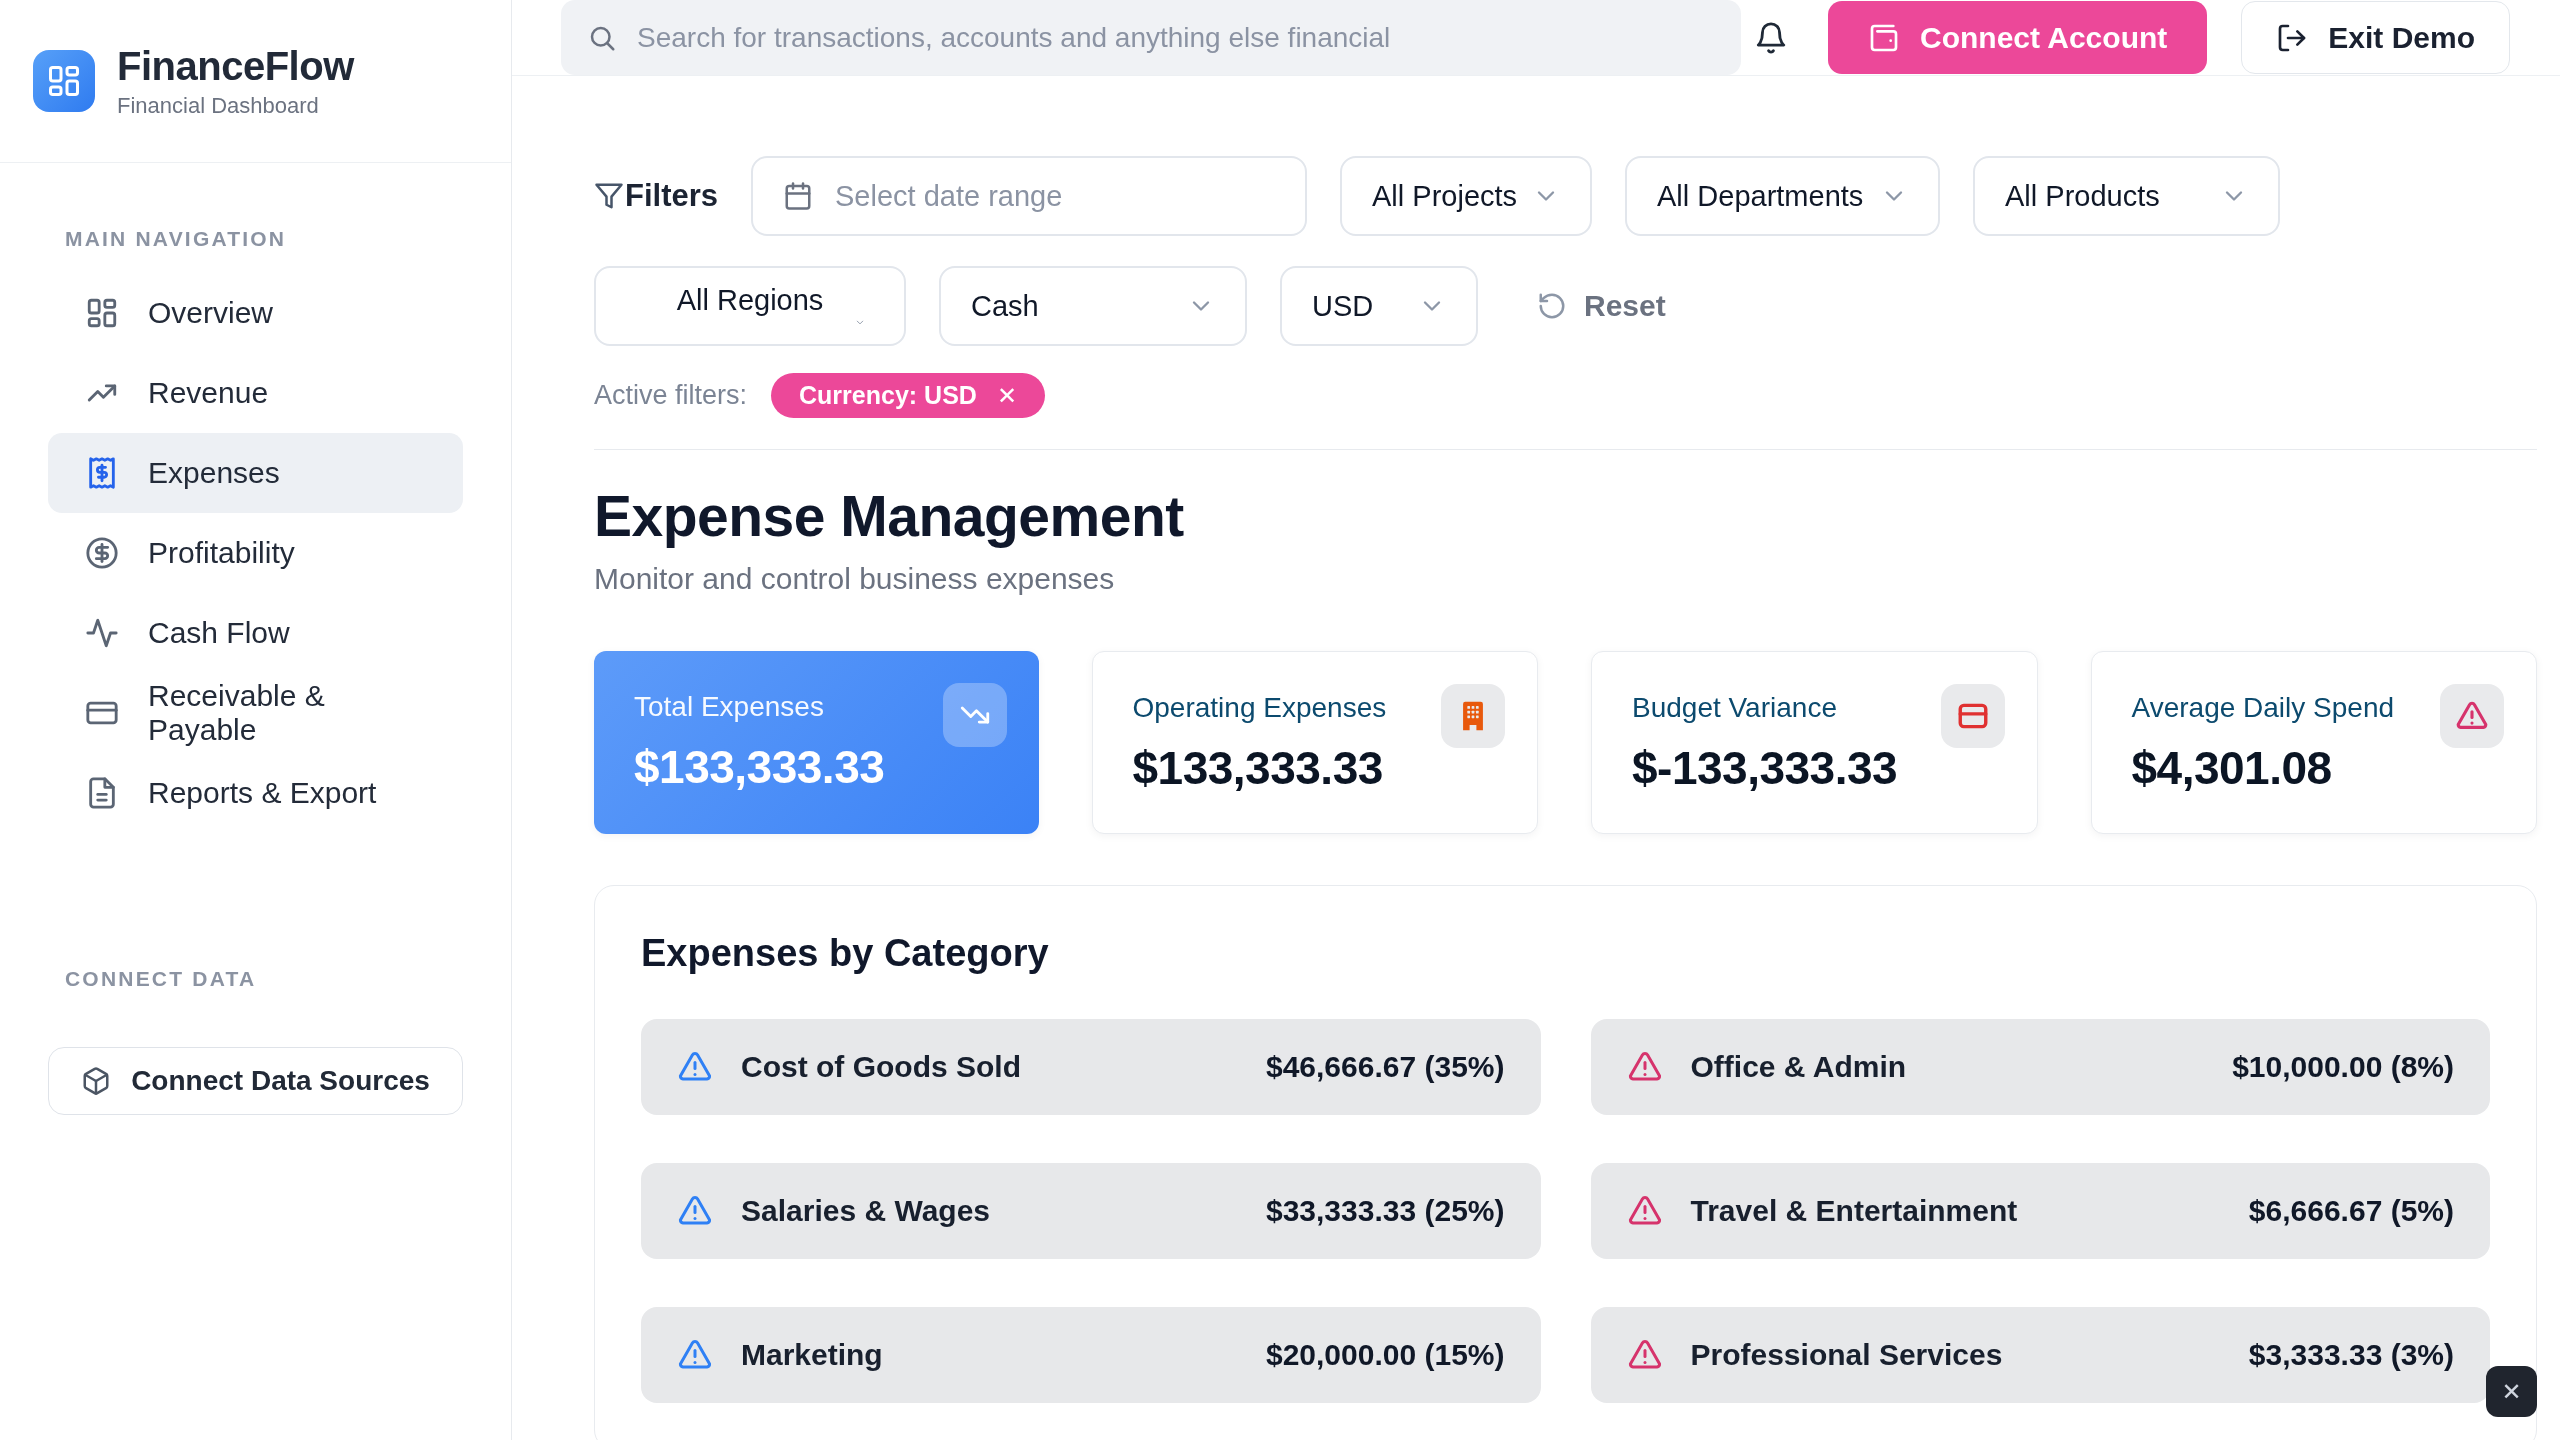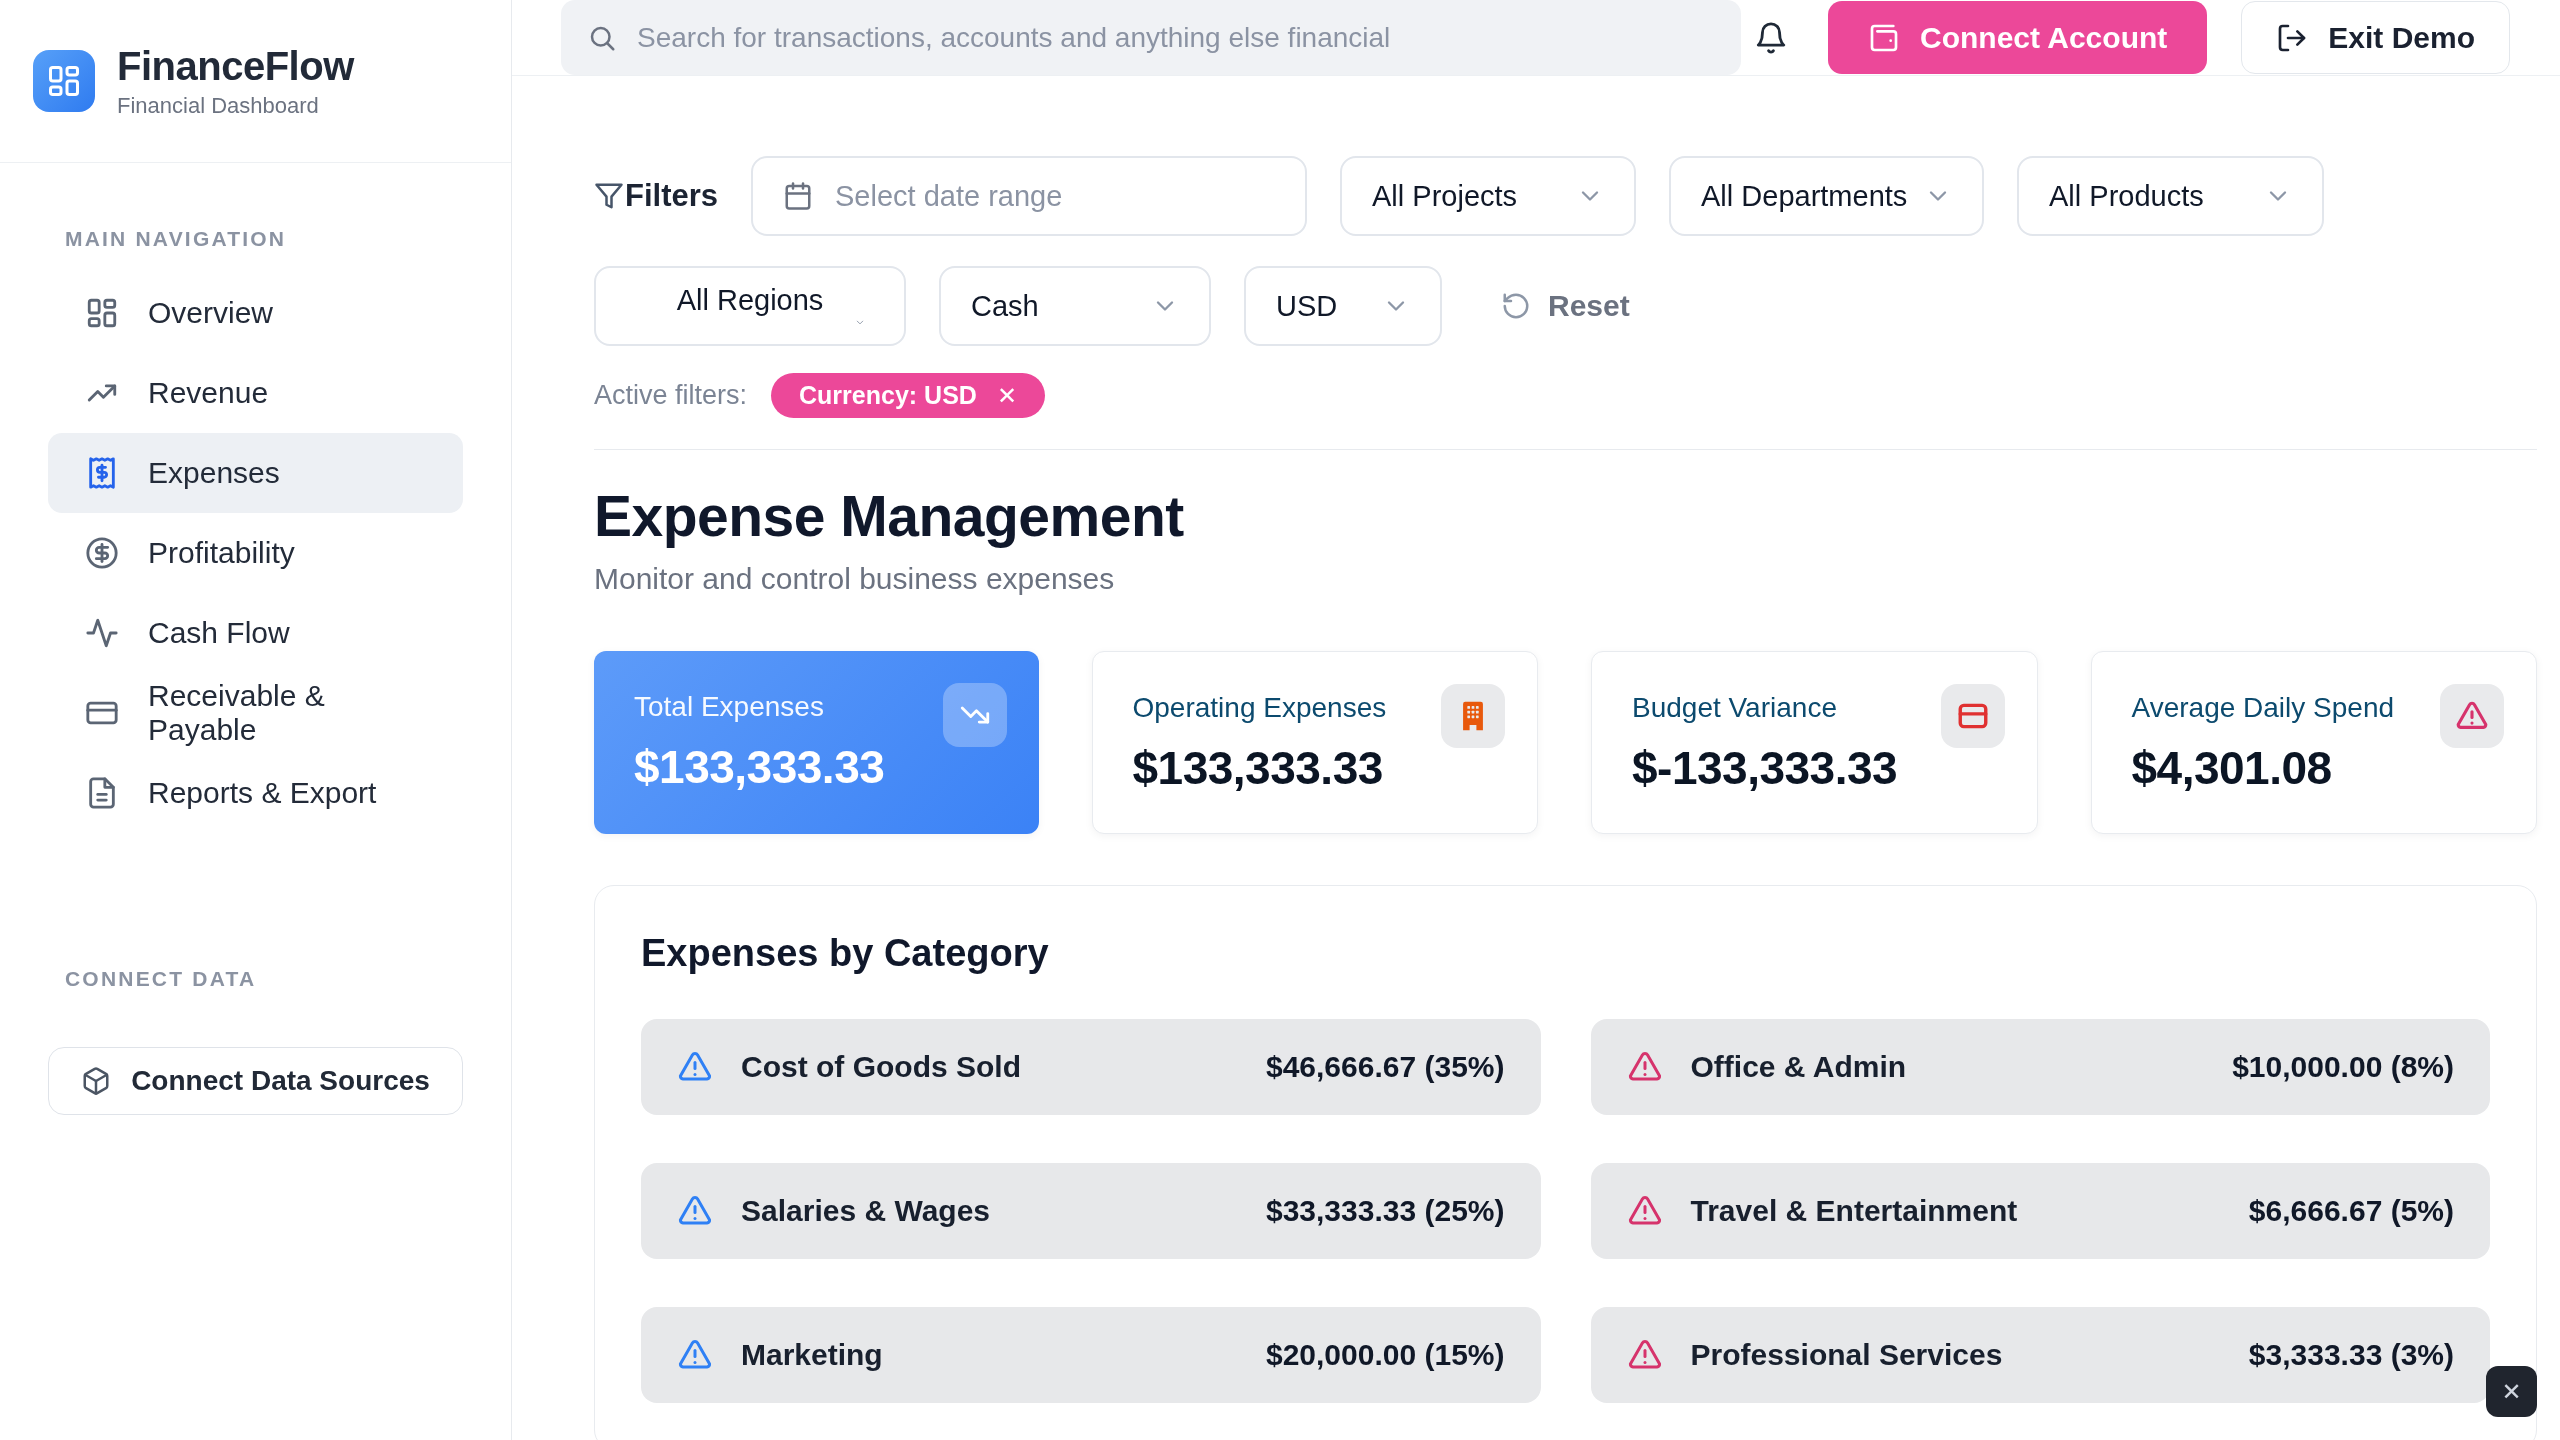--- a/index.html
+++ b/index.html
@@ -41,22 +41,22 @@
 
   
   .content { padding:80px 23px 0 82px; }
   .filters-row { display:flex; align-items:center; gap:33px; }
   .filters-title { display:flex; align-items:center; gap:1px; font-size:31px; font-weight:700; color:#1c2433; }
   .filters-title svg { width:30px; height:30px; color:#475569; }
   .control { height:80px; border:2px solid #e2e6ec; border-radius:16px; background:#fff; display:flex; align-items:center; padding:16px 30px; font-size:29px; color:#101828; cursor:pointer; }
   .control .chev { width:28px; height:28px; color:#8d97a7; margin-left:auto; }
   .date-box { width:556px; gap:22px; color:#8b93a3; cursor:text; }
   .date-box svg.cal { width:30px; height:30px; color:#6b7280; }
-  .sel-projects { width:296px;text-align:right; } .sel-departments { width:315px; } .sel-products { width:307px; }
-  .sel-regions { width:312px;flex-direction:column; } .sel-cash { width:272px; } .sel-usd { width:198px; }
+  .sel-projects { width:252px;text-align:right; } .sel-departments { width:315px; } .sel-products { width:307px; }
+  .sel-regions { width:312px;flex-direction:column; } .sel-cash { width:308px; } .sel-usd { width:198px; }
   .row2 { margin-top:30px; }
   .reset { display:flex; align-items:center; gap:17px; font-size:30px; font-weight:600; color:#6b7280; margin-left:26px; cursor:pointer; }
   .reset svg { width:30px; height:30px; color:#8d97a7; }
   .active-row { margin-top:27px; display:flex; align-items:center; gap:24px; }
   .active-label { font-size:27px; color:#7b8494; }
   .chip { height:45px; background:#ec4899; color:#fff; border-radius:999px; display:flex; align-items:center; gap:20px; padding:0 28px; font-size:25px; font-weight:700; }
   .chip .x { font-size:24px; font-weight:400; cursor:pointer; line-height:1; }
   .divider { height:1px; background:#e7eaee; margin-top:31px; }
   h1.page-title { margin-top:33px; font-size:57px; font-weight:800; color:#10182b; letter-spacing:-0.5px; }
   .page-sub { margin-top:13px; font-size:30px; color:#6b7280; }

